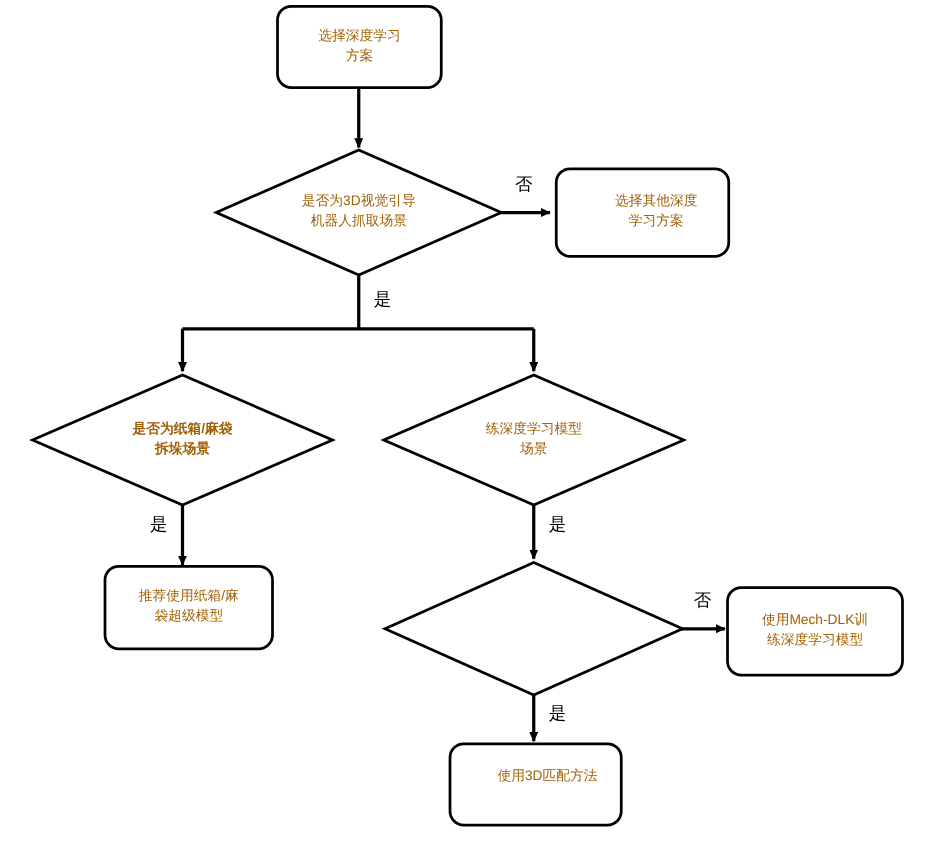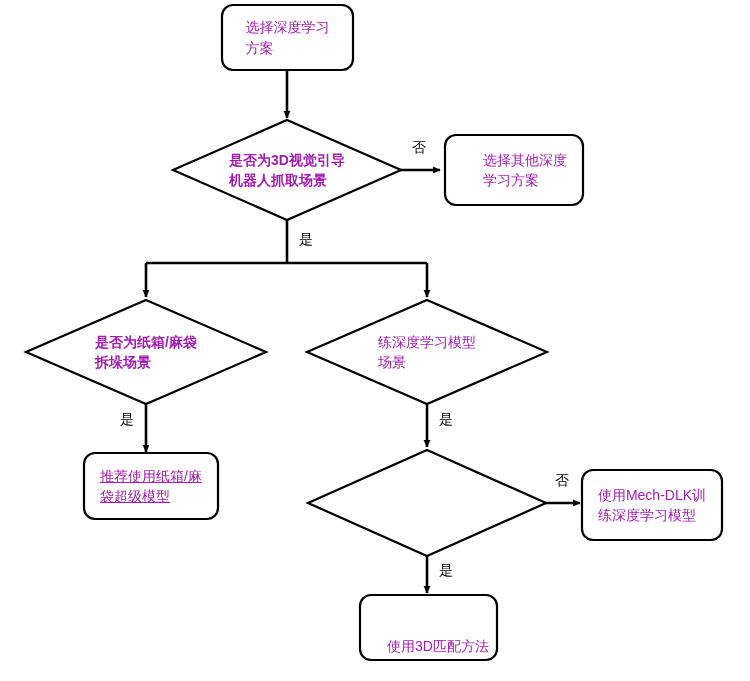--- a/index.html
+++ b/index.html
@@ -22,22 +22,23 @@
     left: 0;
     top: 0;
     width: 750px;
     height: 681px;
   }
   .node-label {
     position: absolute;
     display: flex;
     align-items: center;
     justify-content: center;
-    color: #a21caf;
-    font-size: 14px;
+    text-align: center;
+    color: #a16207;
+    font-size: 11px;
     line-height: 1.45;
     white-space: pre-line;
     pointer-events: none;
     letter-spacing: 0px;
   }
   .edge-label {
     position: absolute;
     color: #000000;
     font-size: 14px;
     line-height: 1;
@@ -97,40 +98,40 @@
 
       <rect x="582" y="470" width="140" height="70" rx="11" ry="11"></rect>
 
       <rect x="360" y="595" width="137" height="65" rx="11" ry="11"></rect>
     </g>
   </svg>
 
   <div class="node-label" style="left:222px; top:5px; width:131px; height:65px;">选择深度学习
 方案</div>
 
-  <div class="node-label" style="left:177px; top:135px; width:220px; height:70px;font-weight:bold;">是否为3D视觉引导
+  <div class="node-label" style="left:177px; top:135px; width:220px; height:70px;">是否为3D视觉引导
 机器人抓取场景</div>
 
   <div class="node-label" style="left:445px; top:135px; width:160px; height:70px;">选择其他深度
 学习方案</div>
 
   <div class="node-label" style="left:41px; top:318px; width:210px; height:68px;font-weight:bold;">是否为纸箱/麻袋
 拆垛场景</div>
 
   <div class="node-label" style="left:322px; top:318px; width:210px; height:68px;">练深度学习模型
 场景</div>
 
-  <div class="node-label" style="left:84px; top:453px; width:134px; height:66px;text-decoration:underline;">推荐使用纸箱/麻
+  <div class="node-label" style="left:84px; top:453px; width:134px; height:66px;">推荐使用纸箱/麻
 袋超级模型</div>
 
 
   <div class="node-label" style="left:582px; top:470px; width:140px; height:70px;">使用Mech-DLK训
 练深度学习模型</div>
 
-  <div class="node-label" style="left:360px; top:614px; width:156px; height:65px;">使用3D匹配方法</div>
+  <div class="node-label" style="left:360px; top:589px; width:156px; height:65px;">使用3D匹配方法</div>
 
   <div class="edge-label" style="left:406px; top:140px; width:26px;">否</div>
 
   <div class="edge-label" style="left:293px; top:232px; width:26px;">是</div>
 
   <div class="edge-label" style="left:114px; top:412px; width:26px;">是</div>
 
   <div class="edge-label" style="left:433px; top:412px; width:26px;">是</div>
 
   <div class="edge-label" style="left:549px; top:473px; width:26px;">否</div>

